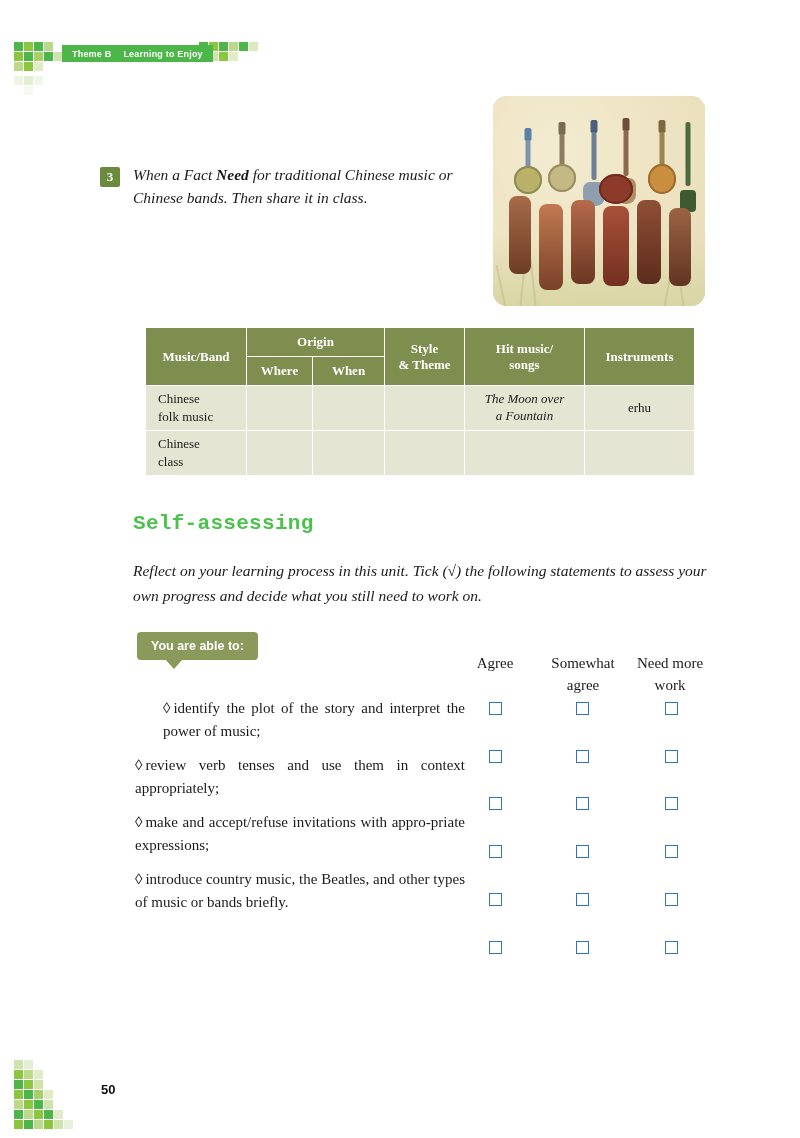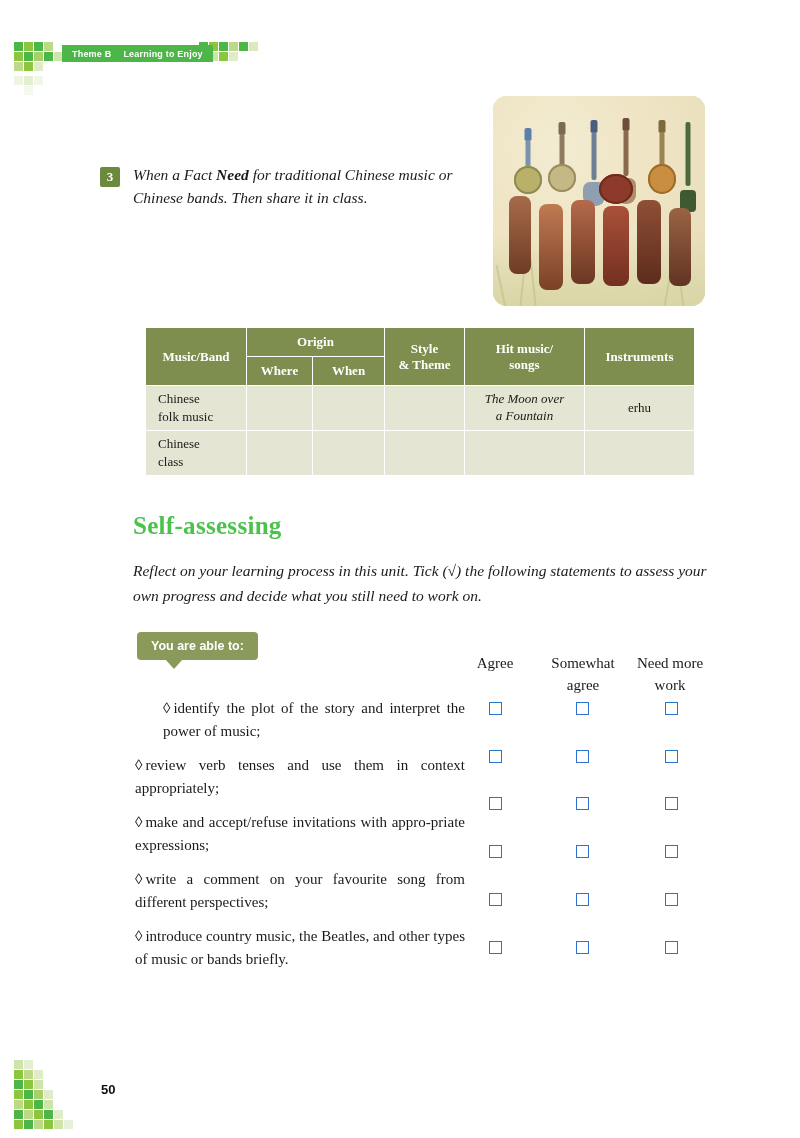--- a/index.html
+++ b/index.html
@@ -139,22 +139,22 @@
     text-align: left;
     padding-left: 12px;
     line-height: 1.35;
   }
   .tbl tbody td.ital { font-style: italic; line-height: 1.3; }
 
   
   .sa-title {
     position: absolute;
     left: 133px; top: 512px;
-    font-family: Liberation Serif, serif;
-    font-size: 25px;
+    font-family: Liberation Mono, monospace;
+    font-size: 21px;
     font-weight: bold;
     color: #4cc24c;
     letter-spacing: .3px;
   }
   .sa-intro {
     position: absolute;
     left: 133px; top: 559px;
     width: 578px;
     font-style: italic;
     font-size: 15.5px;
@@ -395,23 +395,20 @@
     <div class="stmt" style="height:48px;margin-left:28px;">
       <span class="dia">◊</span><span>identify the plot of the story and interpret the power of music;</span>
     </div>
     <div class="stmt" style="height:48px;">
       <span class="dia">◊</span><span>review verb tenses and use them in context appropriately;</span>
     </div>
     <div class="stmt" style="height:48px;">
       <span class="dia">◊</span><span>make and accept/refuse invitations with appro-priate expressions;</span>
     </div>
     <div class="stmt" style="height:48px;">
-      <span class="dia">◊</span><span>write a comment on your favourite song from different perspectives;</span>
-    </div>
-    <div class="stmt" style="height:48px;">
       <span class="dia">◊</span><span>introduce country music, the Beatles, and other types of music or bands briefly.</span>
     </div>
   </div>
 
   <div class="boxrow" style="left:0;top:0;width:800px;height:1138px;">
     <i class="cbx" style="left:489px;top:702px;"></i>
     <i class="cbx" style="left:576px;top:702px;"></i>
     <i class="cbx" style="left:665px;top:702px;"></i>
 
     <i class="cbx" style="left:489px;top:750px;"></i>

